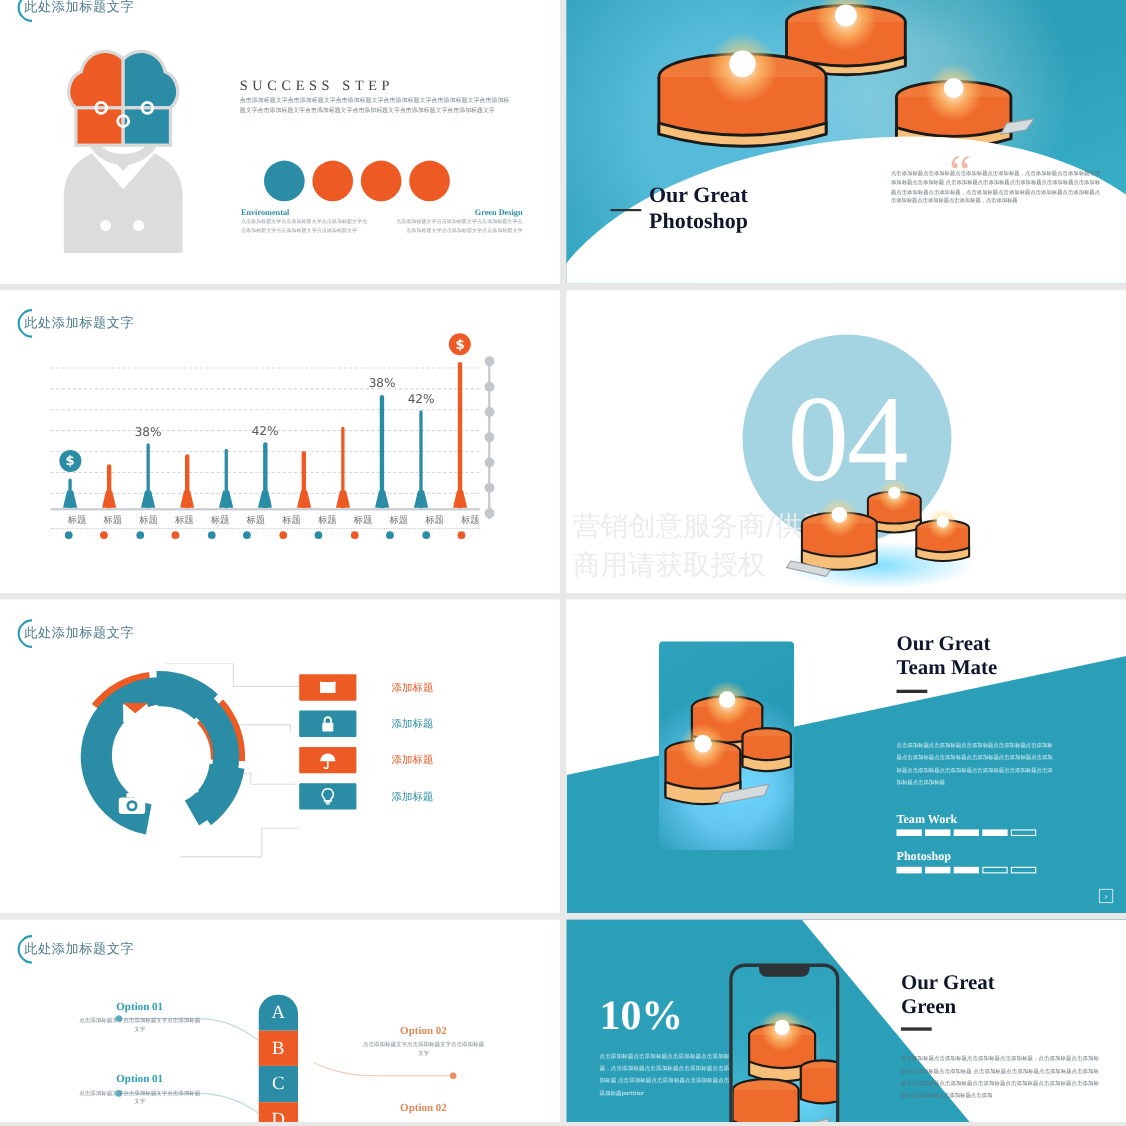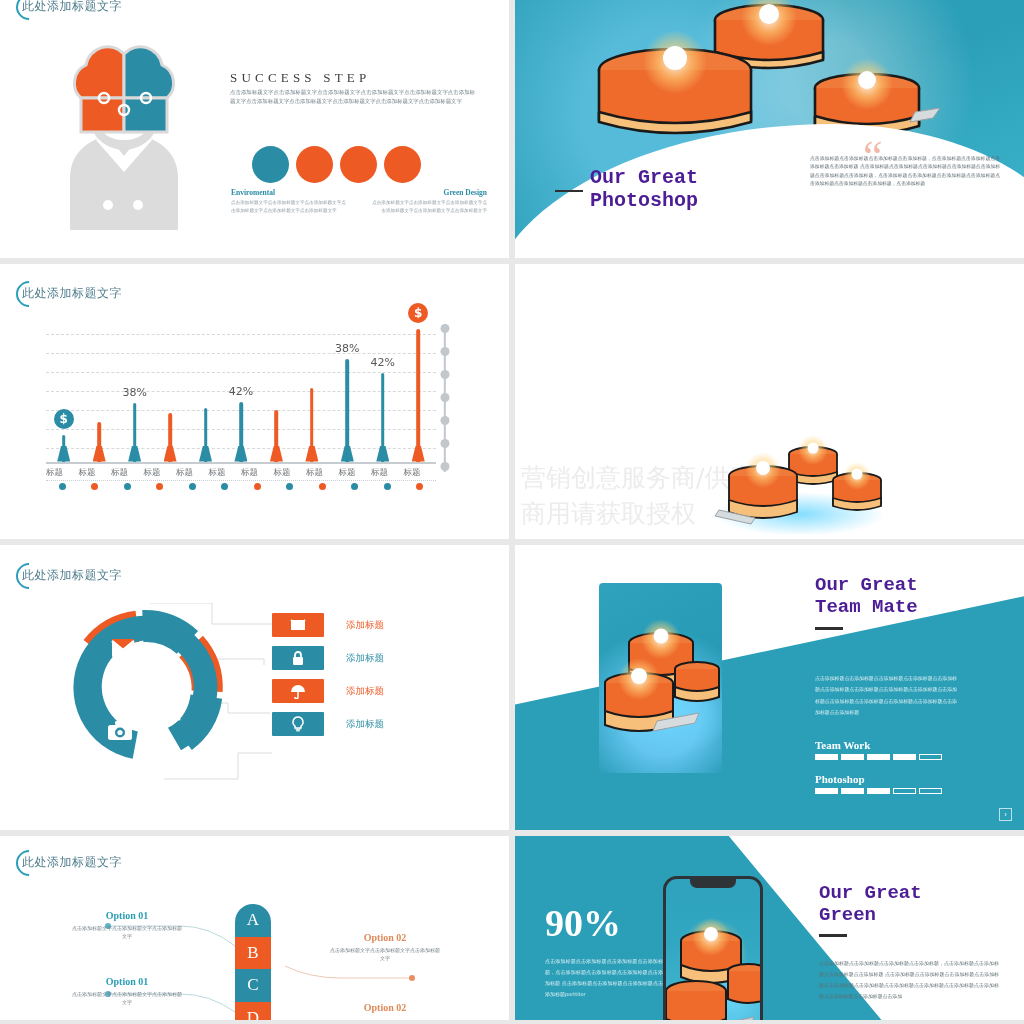--- a/index.html
+++ b/index.html
@@ -38,21 +38,21 @@
     width:26px; height:26px;
     border:2px solid #2b9fb8;
     border-radius:50%;
     border-right-color:transparent;
     border-top-color:transparent;
     transform:rotate(45deg);
   }
   
   .s1-title { left:22px; top:-2px; }
   .s1-arc  { left:16px; top:-6px; }
-  .s1-body { position:absolute; left:12px; top:20px; width:100%; height:225px; }
+  .s1-body { position:absolute; left:0; top:20px; width:100%; height:225px; }
   .chef { position:absolute; left:22px; top:10px; width:180px; height:200px; }
   .succ-head {
     position:absolute; left:218px; top:50px;
     font-family:"Liberation Serif", serif;
     font-size:13px; letter-spacing:4.2px; color:#3f3f3f;
   }
   .succ-body {
     position:absolute; left:218px; top:68px; width:245px;
     font-family:"DejaVu Sans", sans-serif;
     font-size:5.4px; line-height:9.2px; color:#6f7e85;
@@ -82,22 +82,22 @@
   }
   .cwave {
     position:absolute; left:-6%; bottom:-24%;
     width:118%; height:76%;
     background:#fff;
     border-radius:58% 42% 0 0 / 100% 78% 0 0;
   }
   .s2-txt { position:absolute; left:75px; top:167px; }
   .s2-dash { position:absolute; left:40px; top:190px; width:28px; height:2px; background:#2f2f2f; }
   .big-serif {
-    font-family:Liberation Mono, monospace;
-    font-weight:bold; color:#4c1d95;
+    font-family:Liberation Serif, serif;
+    font-weight:bold; color:#0f172a;
     line-height:1.14; font-size:20px;
   }
   .s2-para {
     position:absolute; left:295px; top:155px; width:190px;
     font-family:"DejaVu Sans", sans-serif;
     font-size:4.8px; line-height:8.4px; color:#5d6a70; text-align:justify;
   }
   .quote-mark {
     position:absolute; left:348px; top:140px;
     font-family:"Liberation Serif", serif;
@@ -124,21 +124,21 @@
     position:absolute; left:50%; transform:translateX(-50%);
     font-family:"DejaVu Sans", sans-serif;
     font-size:11px; color:#585858; white-space:nowrap;
   }
   .coin {
     position:absolute; border-radius:50%;
     display:flex; align-items:center; justify-content:center;
     color:#fff; font-family:"DejaVu Sans", sans-serif; font-weight:bold;
   }
   .xaxis { position:absolute; left:46px; top:203px; width:390px; display:flex; }
-  .xaxis > div { flex:1; text-align:left; }
+  .xaxis > div { flex:1; text-align:right; }
   .xlab { font-family:"DejaVu Sans", sans-serif; font-size:8.5px; color:#6e7276; }
   .xdot { width:7px; height:7px; border-radius:50%; margin:4px auto 0; }
   .dotline { position:absolute; left:46px; top:216px; width:390px; border-top:1px dotted #c9ced2; }
   .vscale { position:absolute; left:440px; top:60px; width:10px; height:148px; }
   .vscale .vline { position:absolute; left:50%; transform:translateX(-50%); top:0; bottom:0; width:2.4px; background:#c2c7cb; }
   .vscale i { position:absolute; left:50%; transform:translateX(-50%); width:9px; height:9px; border-radius:50%; background:#c2c7cb; }
   .watermark {
     position:absolute; left:0; bottom:0; width:100%; height:86px;
     display:flex; align-items:center; justify-content:center;
     font-family:"DejaVu Sans", sans-serif;
@@ -165,21 +165,21 @@
   .s5-arc  { left:16px; top:18px; }
   .donut-wrap { position:absolute; left:60px; top:58px; width:170px; height:170px; }
   .legend { position:absolute; left:272px; top:68px; }
   .lrow { display:flex; align-items:center; margin-bottom:9px; }
   .lchip {
     width:52px; height:24px; border-radius:1px;
     display:flex; align-items:center; justify-content:center;
   }
   .lchip svg { width:16px; height:16px; fill:#fff; }
   .ltext {
-    margin-left:22px;
+    margin-left:32px;
     font-family:"DejaVu Sans", sans-serif;
     font-size:9.5px;
   }
   .connectors { position:absolute; left:150px; top:58px; width:130px; height:180px; }
   
   .s6 { background:#fff; }
   .s6-diag {
     position:absolute; left:0; top:0; width:100%; height:100%;
     background:#2b9fb8;
     clip-path:polygon(0 56%, 100% 18%, 100% 100%, 0 100%);
@@ -506,20 +506,23 @@
         <i style="top: 23px;"></i>
         <i style="top: 46px;"></i>
         <i style="top: 69px;"></i>
         <i style="top: 92px;"></i>
         <i style="top: 115px;"></i>
         <i style="top: 138px;"></i>
       </div>
   </div>
 
   <div class="slide">
+    <div class="circ04">
+      <span class="num04">04</span>
+    </div>
     <div class="wm-cn">
       <div>营销创意服务商/供应</div>
       <div>商用请获取授权</div>
     </div>
     <svg style="position:absolute;left:190px;top:150px;" width="190" height="120" viewBox="0 0 190 120">
       <defs>
         <radialGradient id="g4a">
             <stop offset="0%" stop-color="#fff" stop-opacity=".95"></stop>
             <stop offset="55%" stop-color="#ffd27a" stop-opacity=".5"></stop>
             <stop offset="100%" stop-color="#ffd27a" stop-opacity="0"></stop>
@@ -743,21 +746,21 @@
       <h5 style="color:#2b9fb8">Option 01</h5>
       <p>点击添加标题文字点击添加标题文字点击添加标题文字</p>
     </div>
     <div class="opt r" style="left:330px;top:166px">
       <h5 style="color:#e08a5a">Option 02</h5>
     </div>
   </div>
 
   <div class="slide s8">
     <div class="s8-white"></div>
-    <div class="pct90">90%</div>
+    <div class="pct90">10%</div>
     <div class="s8-lpara">点击添加标题点击添加标题点击添加标题点击添加标题，点击添加标题点击添加标题点击添加标题点击添加标题 点击添加标题点击添加标题点击添加标题点击添加标题porttitor</div>
 
     <div class="phone">
       <div class="notch"></div>
       <svg viewBox="0 0 100 170" width="100" height="170">
         <defs>
           <radialGradient id="g8a">
               <stop offset="0%" stop-color="#fff" stop-opacity=".95"></stop>
               <stop offset="55%" stop-color="#ffd27a" stop-opacity=".55"></stop>
               <stop offset="100%" stop-color="#ffd27a" stop-opacity="0"></stop>

